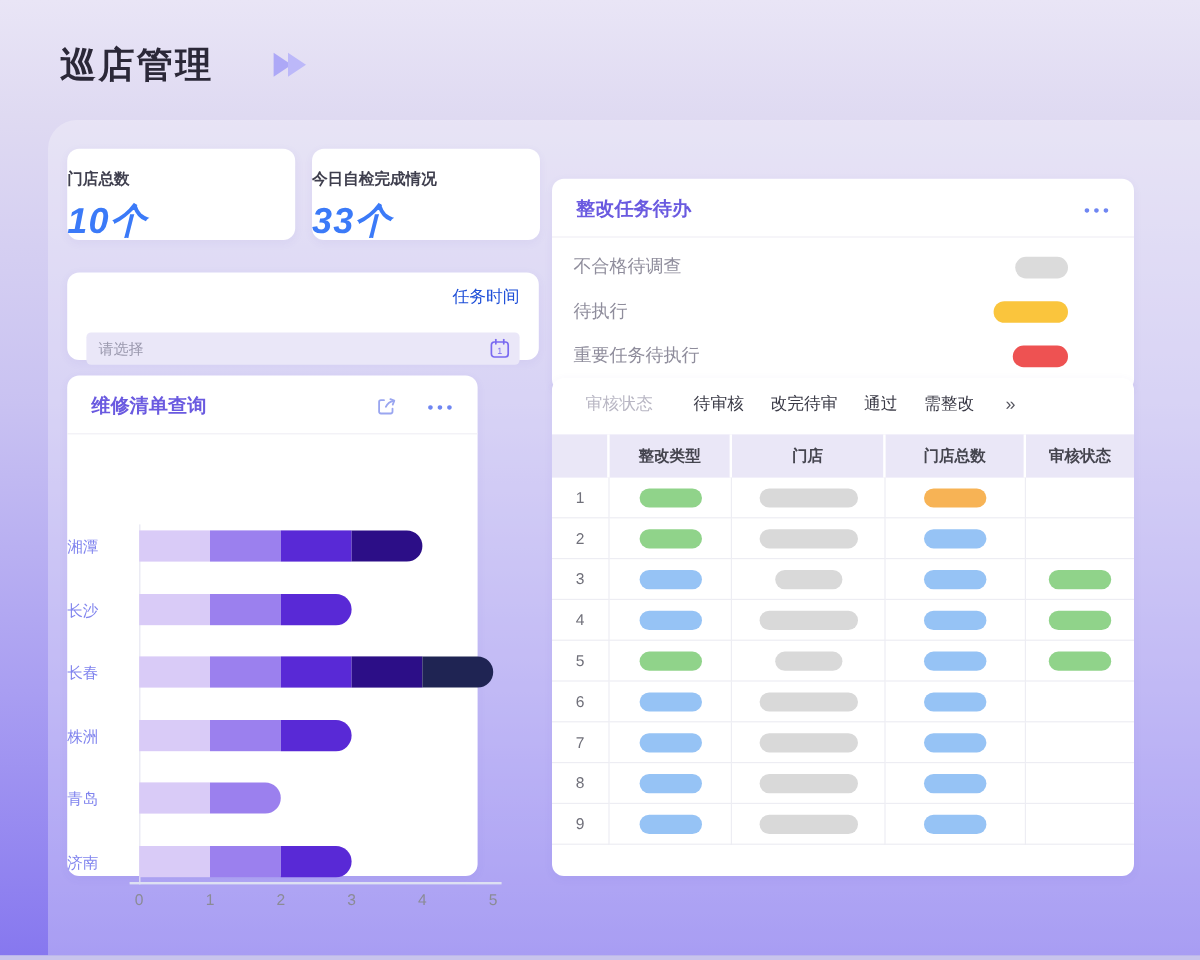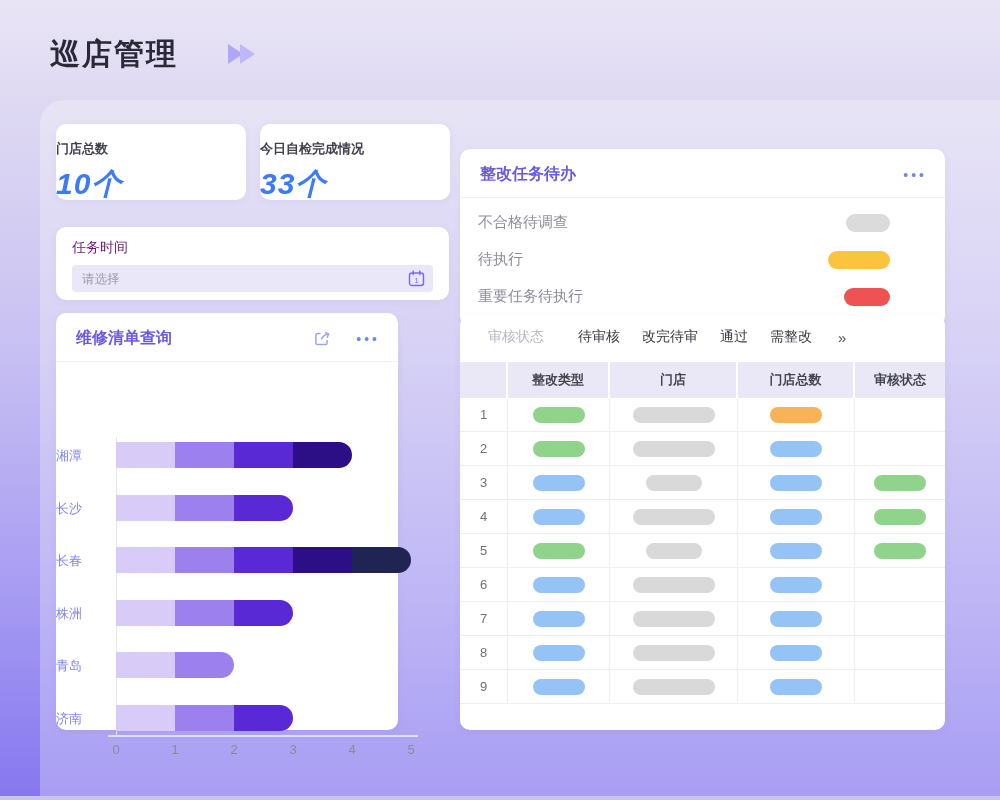--- a/index.html
+++ b/index.html
@@ -28,22 +28,22 @@
     box-shadow:0 2px 8px rgba(90,70,180,0.06); }
 
   
   .stat-card { width:190px; height:76px; text-align:left; padding-top:16px; }
   .stat-label { font-size:13px; color:#3F3F4E; font-weight:bold; }
   .stat-value { margin-top:6px; font-size:30px; font-weight:bold; font-style:italic;
     color:#3B7AF8; letter-spacing:1px; }
 
   
   .tasktime-card { left:56px; top:227px; width:393px; height:73px; padding:12px 16px; }
-  .tasktime-label { font-size:14px; color:#701a75; }
-  .date-input-wrap { position:relative; margin-top:8px; }
+  .tasktime-label { font-size:14px; color:#1d4ed8;text-align:right; }
+  .date-input-wrap { position:relative; margin-top:20px; }
   .date-input { width:361px; height:27px; background:#EAE7F8; border:none; border-radius:4px;
     padding:0 30px 0 10px; font-size:12.5px; color:#3F3F4E; outline:none;
     font-family:"Liberation Sans","DejaVu Sans",sans-serif; }
   .date-input::placeholder { color:#9B99AE; }
   .calendar-icon { position:absolute; right:8px; top:5px; width:17px; height:17px; }
 
   
   .repair-card { left:56px; top:313px; width:342px; height:417px; }
   .card-head { display:flex; align-items:center; padding:15px 18px 12px 20px;
     border-bottom:1px solid #F0EFF6; }

